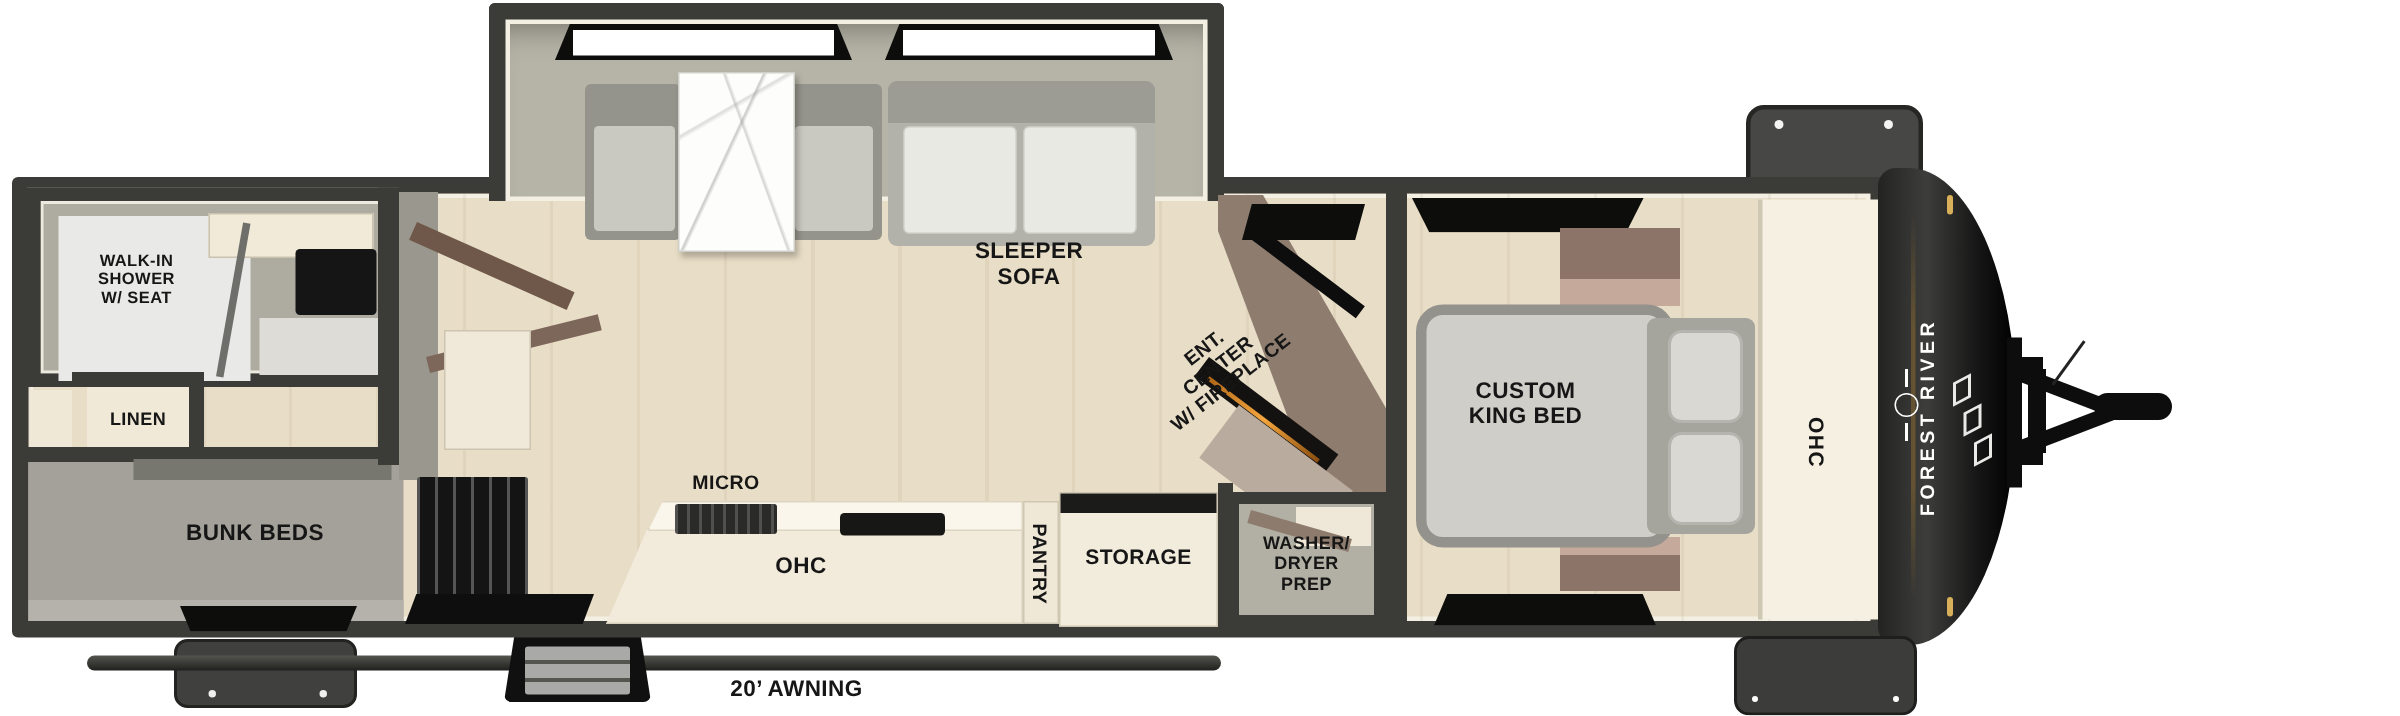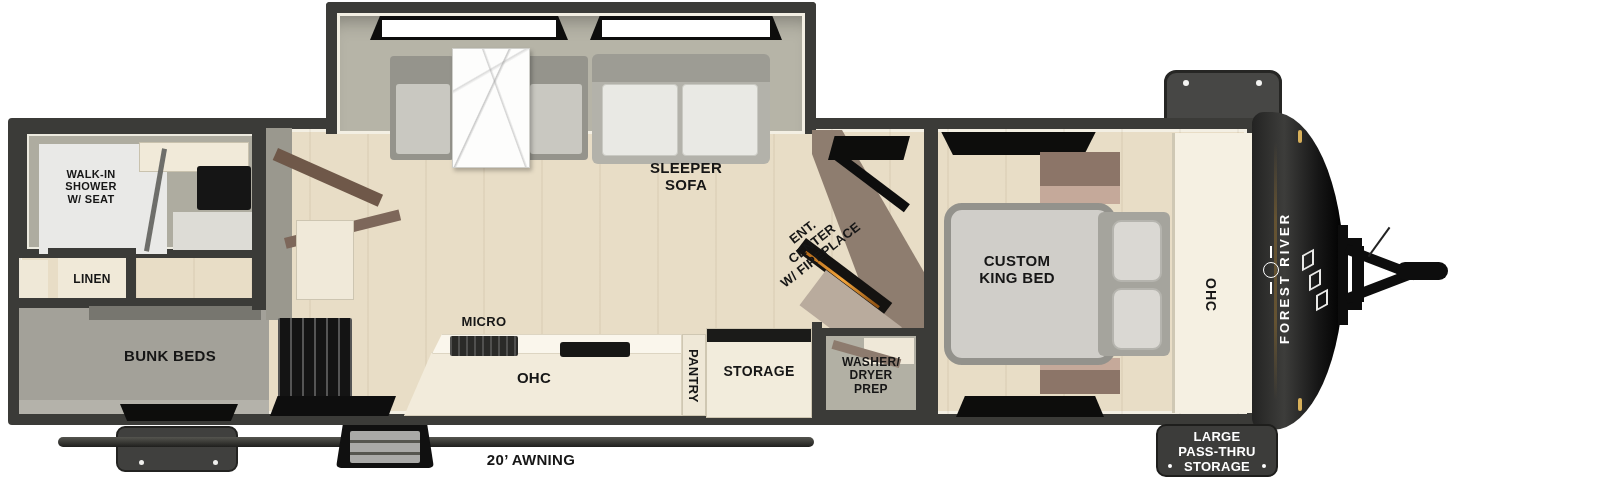--- a/index.html
+++ b/index.html
@@ -180,21 +180,18 @@
   <div style="left:1346px;top:238px;width:16px;height:8px;background:#0d0d0d;"></div>
   <div style="left:1346px;top:302px;width:16px;height:8px;background:#0d0d0d;"></div>
   <div style="left:1346px;top:244px;width:74px;height:10px;background:#0d0d0d;transform:rotate(21deg);transform-origin:left center;"></div>
   <div style="left:1346px;top:294px;width:74px;height:10px;background:#0d0d0d;transform:rotate(-21deg);transform-origin:left center;"></div>
   <div style="left:1352px;top:246px;width:12px;height:56px;background:#0d0d0d;"></div>
   <div style="left:1396px;top:262px;width:52px;height:18px;background:#0d0d0d;border-radius:9px;"></div>
 
   <div style="left:1378px;top:224px;width:2px;height:36px;background:#222;transform:rotate(36deg);"></div>
 
   <div style="left:1156px;top:424px;width:122px;height:53px;background:#3c3c3a;border:2px solid #1e1e1c;border-radius:10px;"></div>
-  <div class="lbl" style="left:1158px;top:430px;width:118px;font-size:13px;color:#ffffff;line-height:1.15;">LARGE
-PASS-THRU
-STORAGE</div>
   <div style="left:1168px;top:464px;width:4px;height:4px;border-radius:50%;background:#fff;"></div>
   <div style="left:1262px;top:464px;width:4px;height:4px;border-radius:50%;background:#fff;"></div>
 
   <div class="lbl" style="left:466px;top:452px;width:130px;font-size:15px;">20’ AWNING</div>
 
 </div>
 
 </body></html>

